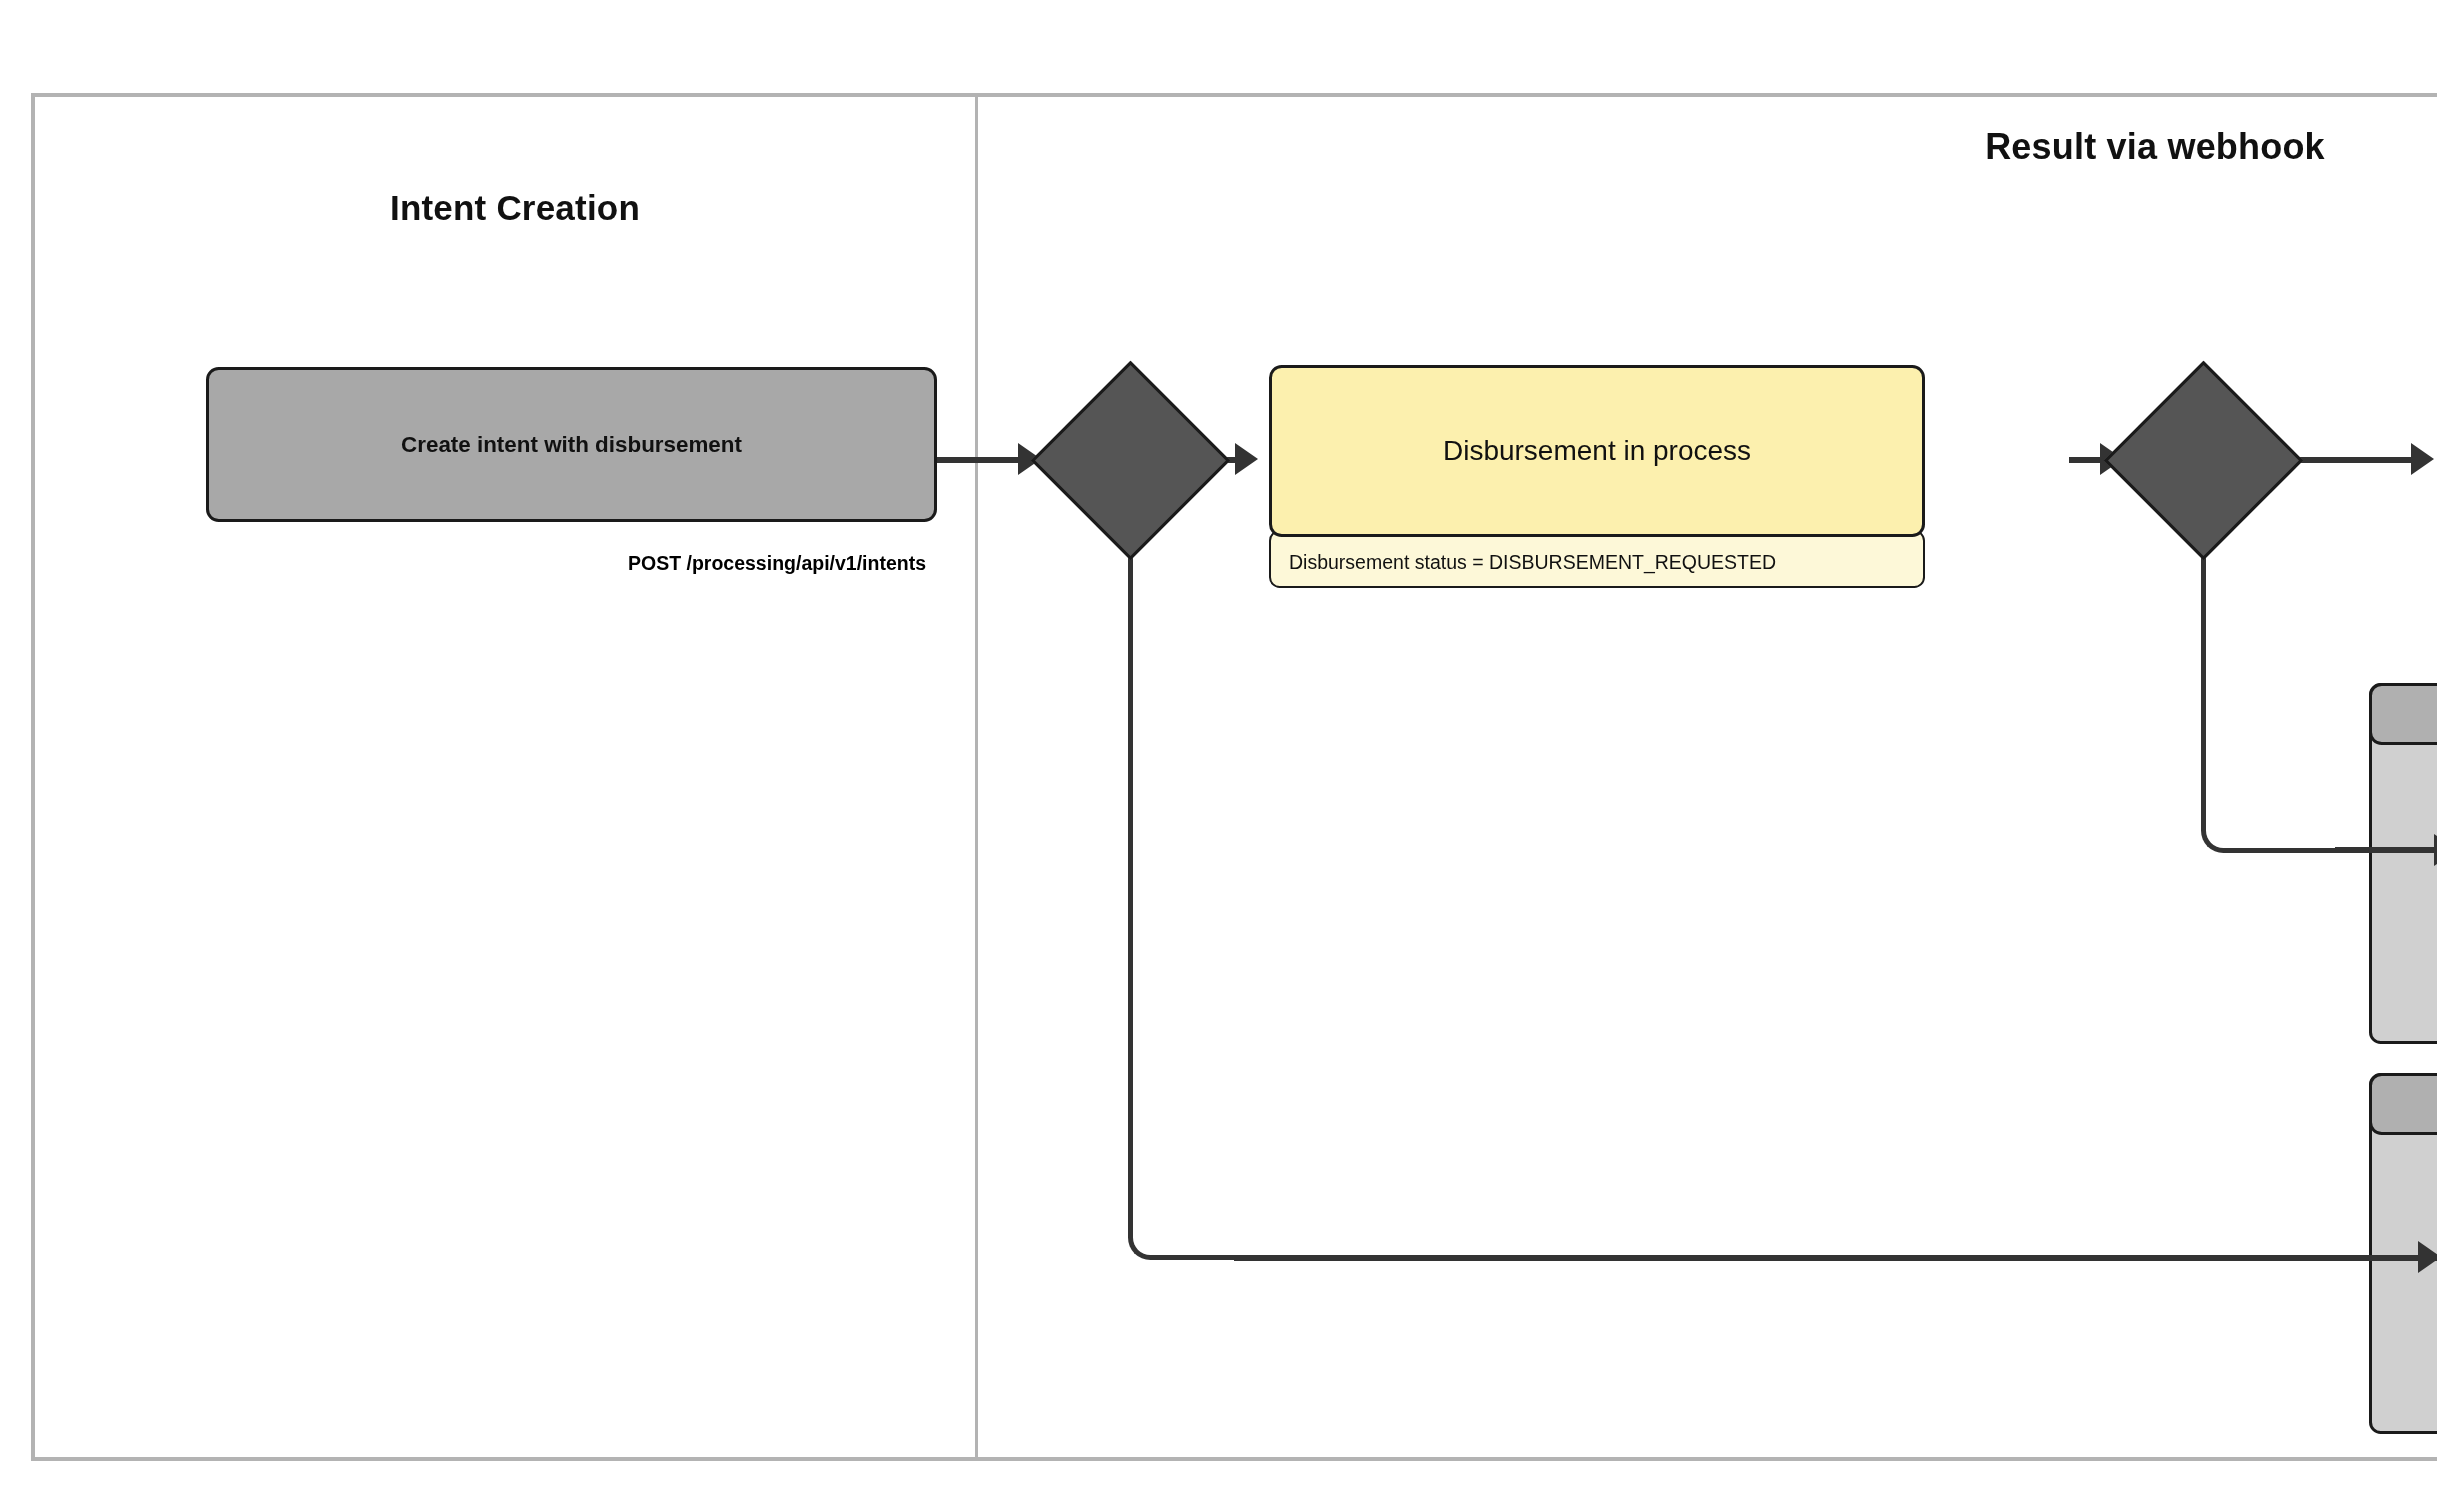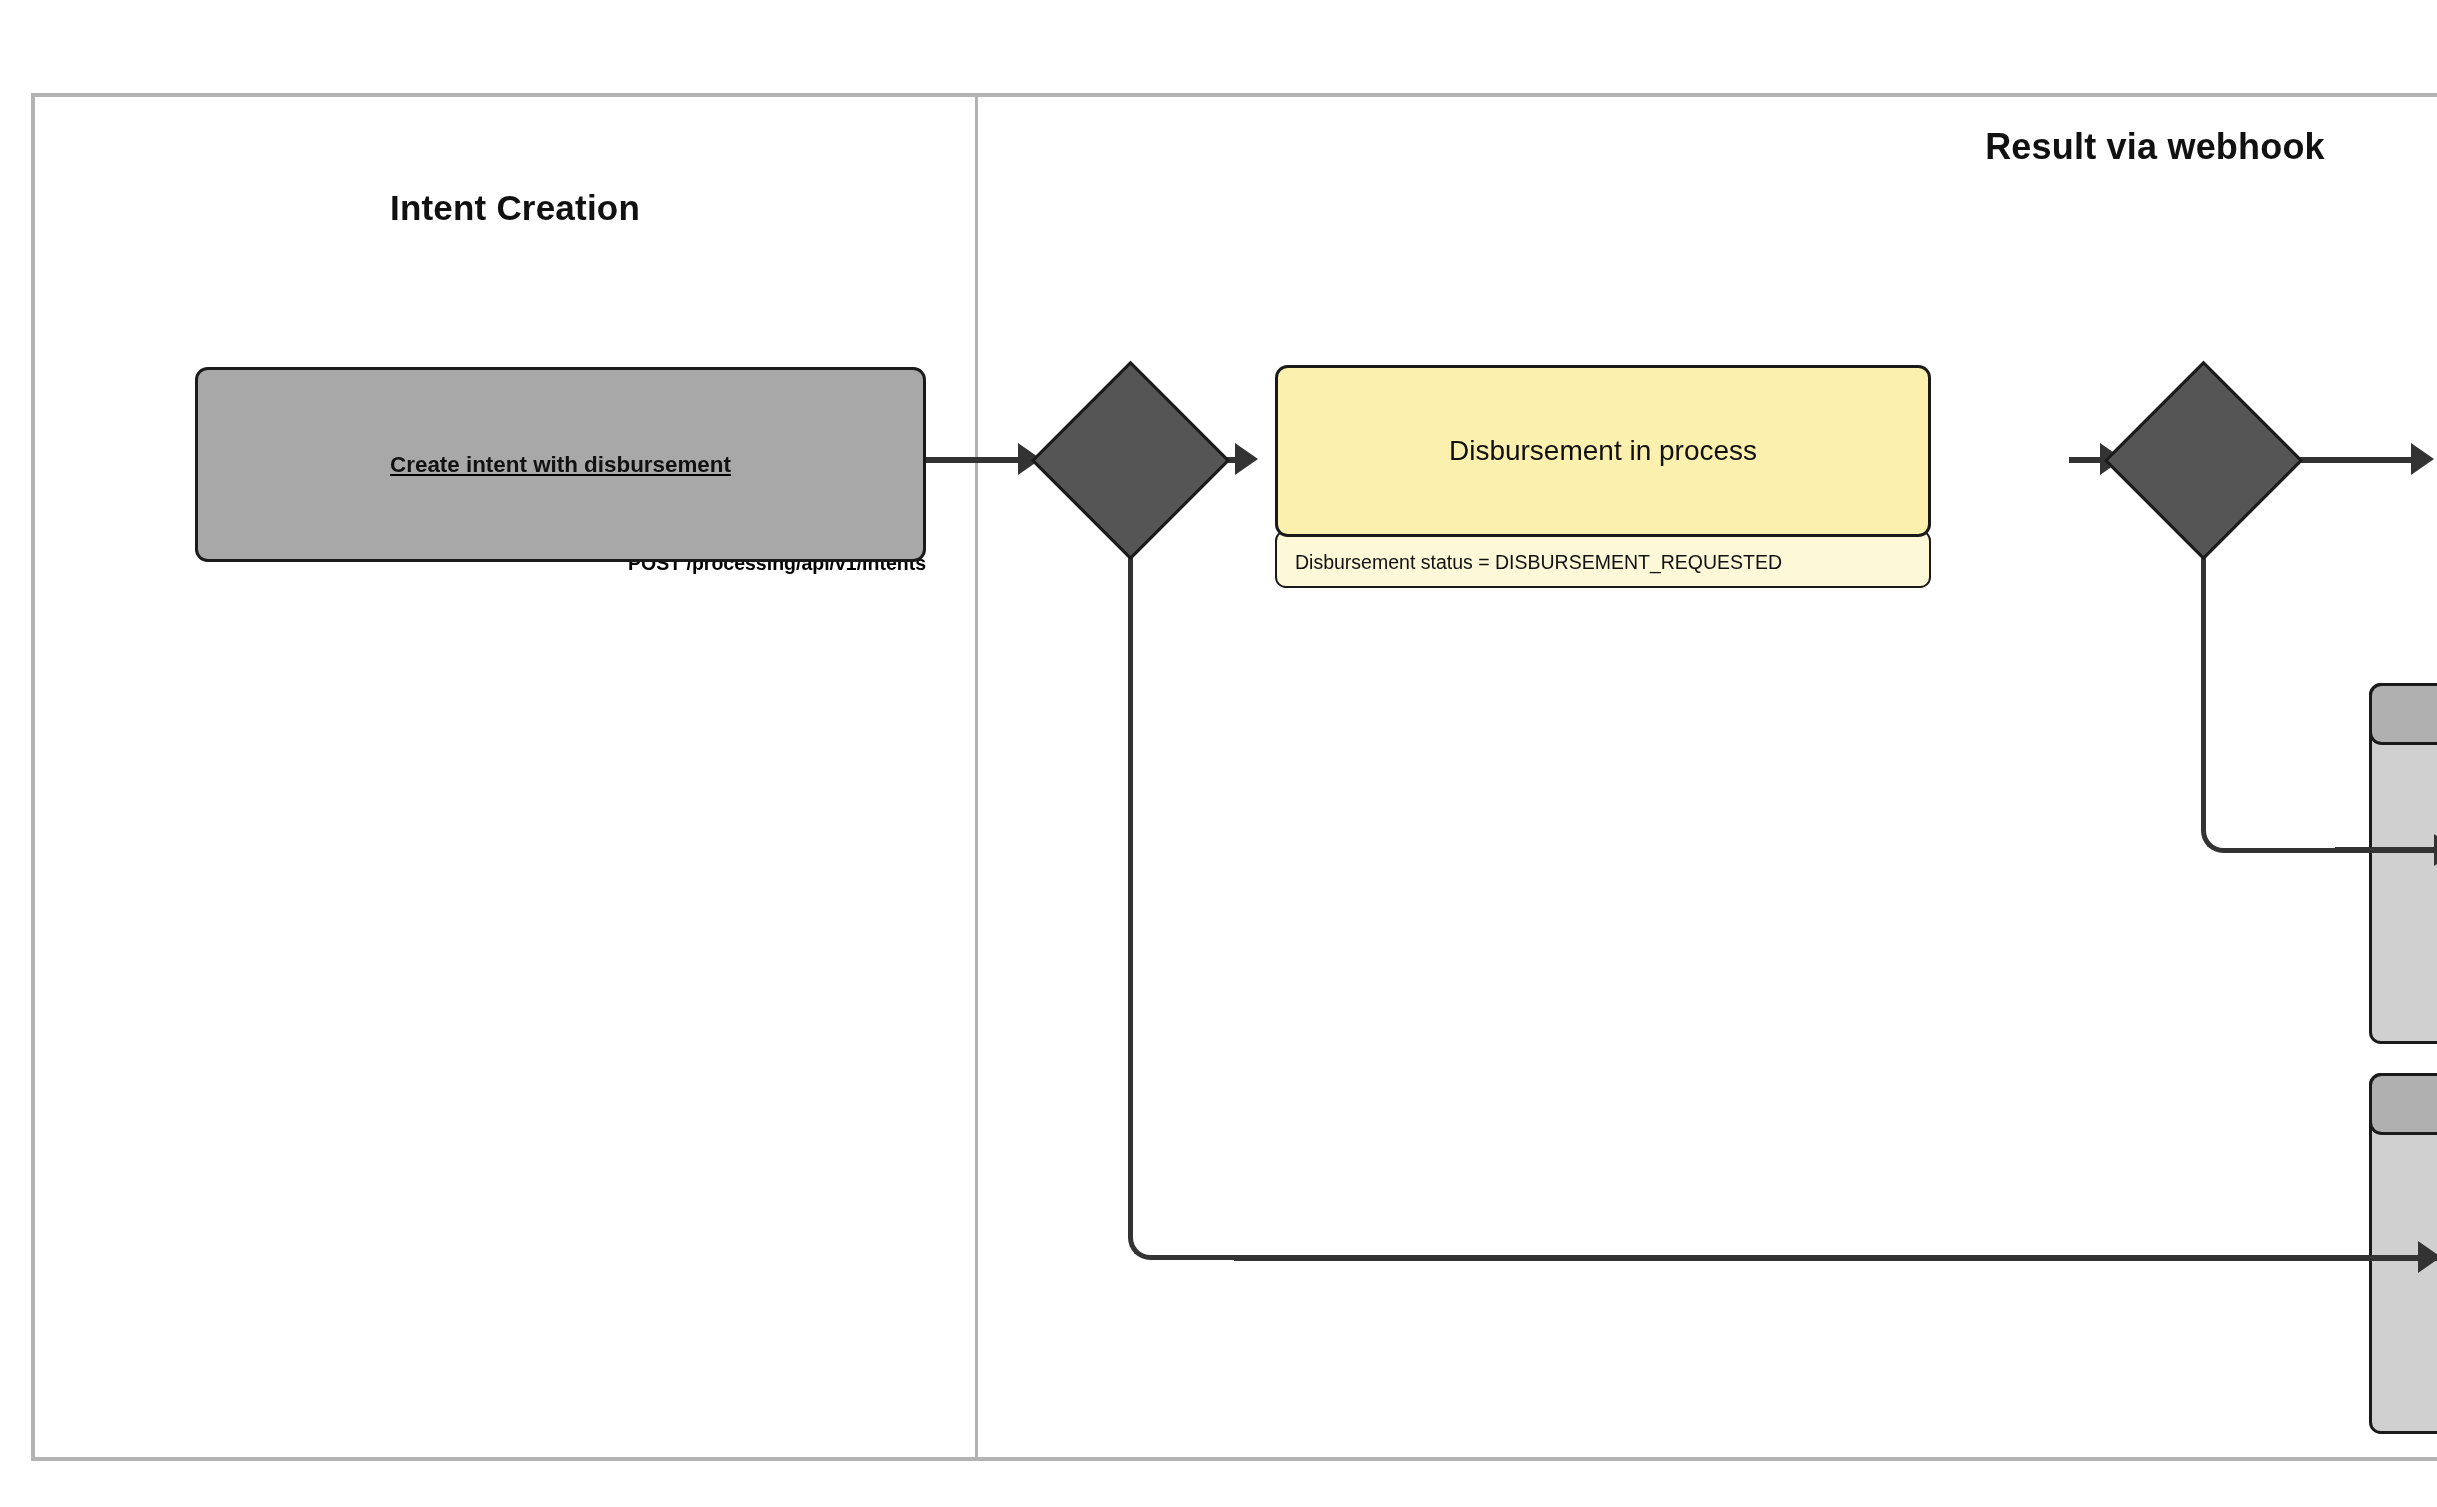--- a/index.html
+++ b/index.html
@@ -22,27 +22,27 @@
       box-sizing:border-box;border:3.4px solid #1a1a1a;border-radius:12.7px;
       display:flex;align-items:center;justify-content:center;text-align:center;
       color:#111;line-height:1.22;padding:2.9px 8.8px;position:relative;z-index:2;}
   .node .status{
       box-sizing:border-box;border:2.9px solid #1a1a1a;border-radius:10.7px;
       display:flex;align-items:center;justify-content:flex-start;
       font-weight:normal;color:#111;white-space:nowrap;padding:0 18px;
       margin-top:-6.8px;position:relative;z-index:1;}
 
   
-  #node-create{left:195px;top:367px;width:731px;height:195px;text-decoration:underline;}
+  #node-create{left:206px;top:367px;width:731px;height:155px;}
   #node-create .body{width:100%;height:100%;background:#a8a8a8;font-size:22.4px;font-weight:bold;}
   #caption-create{position:absolute;left:195px;top:552px;width:731px;text-align:right;
                   font-size:19.5px;font-weight:bold;color:#000000;white-space:nowrap;}
 
   
-  #node-process{left:1269px;top:365px;width:656px;height:172px;margin-left:6px;}
+  #node-process{left:1269px;top:365px;width:656px;height:172px;}
   #node-process .body{width:100%;height:100%;background:#fcf0ae;font-size:28px;}
   #node-process .status{width:100%;height:58px;background:#fdf8d8;font-size:19.5px;padding-top:6.8px;}
 
   
   .section{position:absolute;box-sizing:border-box;border:3.4px solid #1a1a1a;
            border-radius:11.7px;background:#d0d0d0;z-index:0;}
   .section-tab{position:absolute;box-sizing:border-box;border:3.4px solid #1a1a1a;
            border-radius:12.7px;background:#b0b0b0;display:flex;align-items:center;
            justify-content:center;font-size:20.5px;color:#111;white-space:nowrap;z-index:1;}
 

